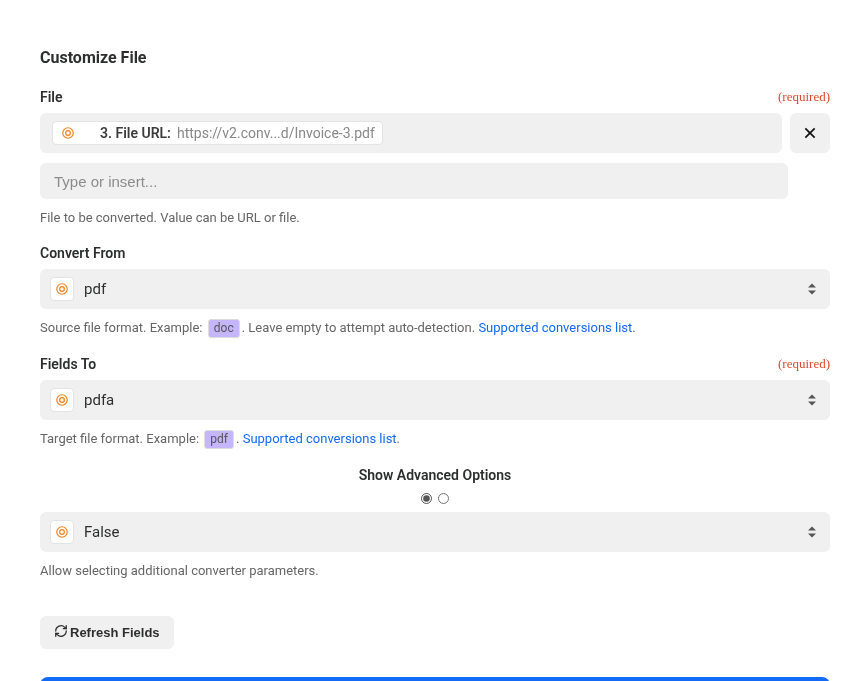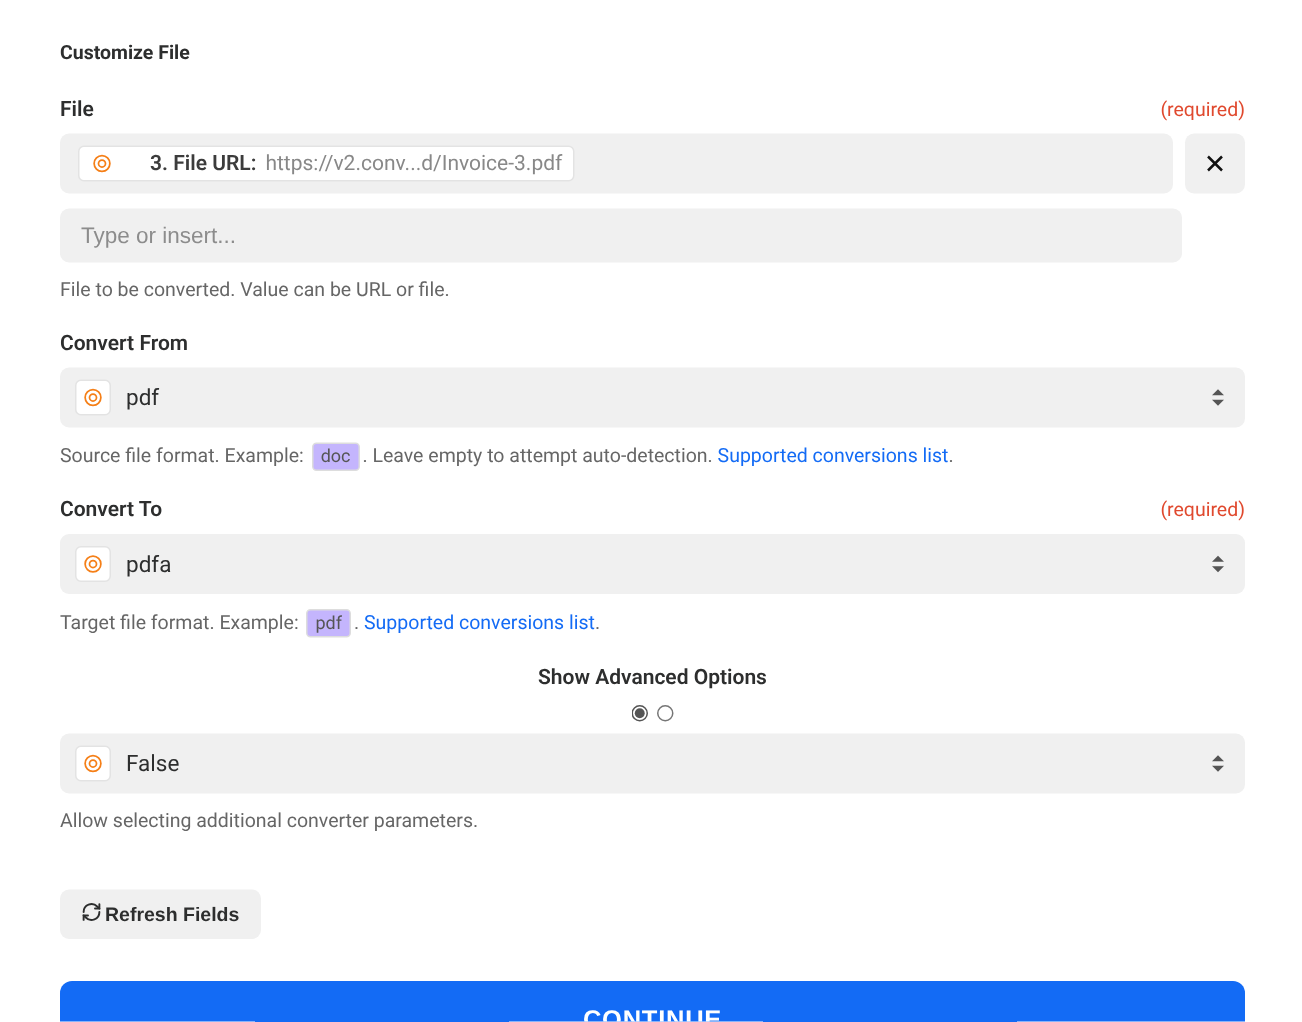--- a/index.html
+++ b/index.html
@@ -6,39 +6,41 @@
     body {
       font-family: -apple-system, BlinkMacSystemFont, "Segoe UI", Roboto, Helvetica, Arial, sans-serif;
       background: #fff;
       color: #2d2e2e;
       width: 868px;
       height: 681px;
       padding: 28px 40px;
     }
     .container { width: 790px; }
     h1.page-title {
-      font-size: 13px;
+      font-size: 16px;
       font-weight: 700;
       margin-bottom: 22px;
+      margin-top: 20px;
     }
     .field-section { margin-bottom: 18px; }
     .label-row {
       display: flex;
       justify-content: space-between;
       align-items: flex-end;
       margin-bottom: 8px;
     }
     .field-label {
       font-size: 14px;
       font-weight: 600;
       color: #2d2e2e;
     }
     .required-tag {
       font-size: 13px;
       color: #e0492e;
+      font-family: Liberation Serif, serif;
     }
     .file-row {
       display: flex;
       gap: 8px;
       margin-bottom: 10px;
     }
     .file-box {
       flex: 1;
       background: #f0f0f0;
       border-radius: 6px;
@@ -257,21 +259,21 @@
     <div class="help-text">
       <span>Source file format. Example:</span>
       <span class="code">doc</span><span>. Leave empty to attempt auto-detection.</span>
       <a href="#">Supported conversions list</a><span>.</span>
     </div>
   </div>
 
   
   <div class="field-section">
     <div class="label-row">
-      <span class="field-label">Convert To</span>
+      <span class="field-label">Fields To</span>
       <span class="required-tag">(required)</span>
     </div>
     <div class="dropdown">
       <div class="dropdown-icon-box">
         <svg viewBox="0 0 24 24" fill="none" stroke="currentColor" stroke-width="2">
             <circle cx="12" cy="12" r="9"></circle>
             <circle cx="12" cy="12" r="4"></circle>
           </svg>
       </div>
       <span class="dropdown-value">pdfa</span>

